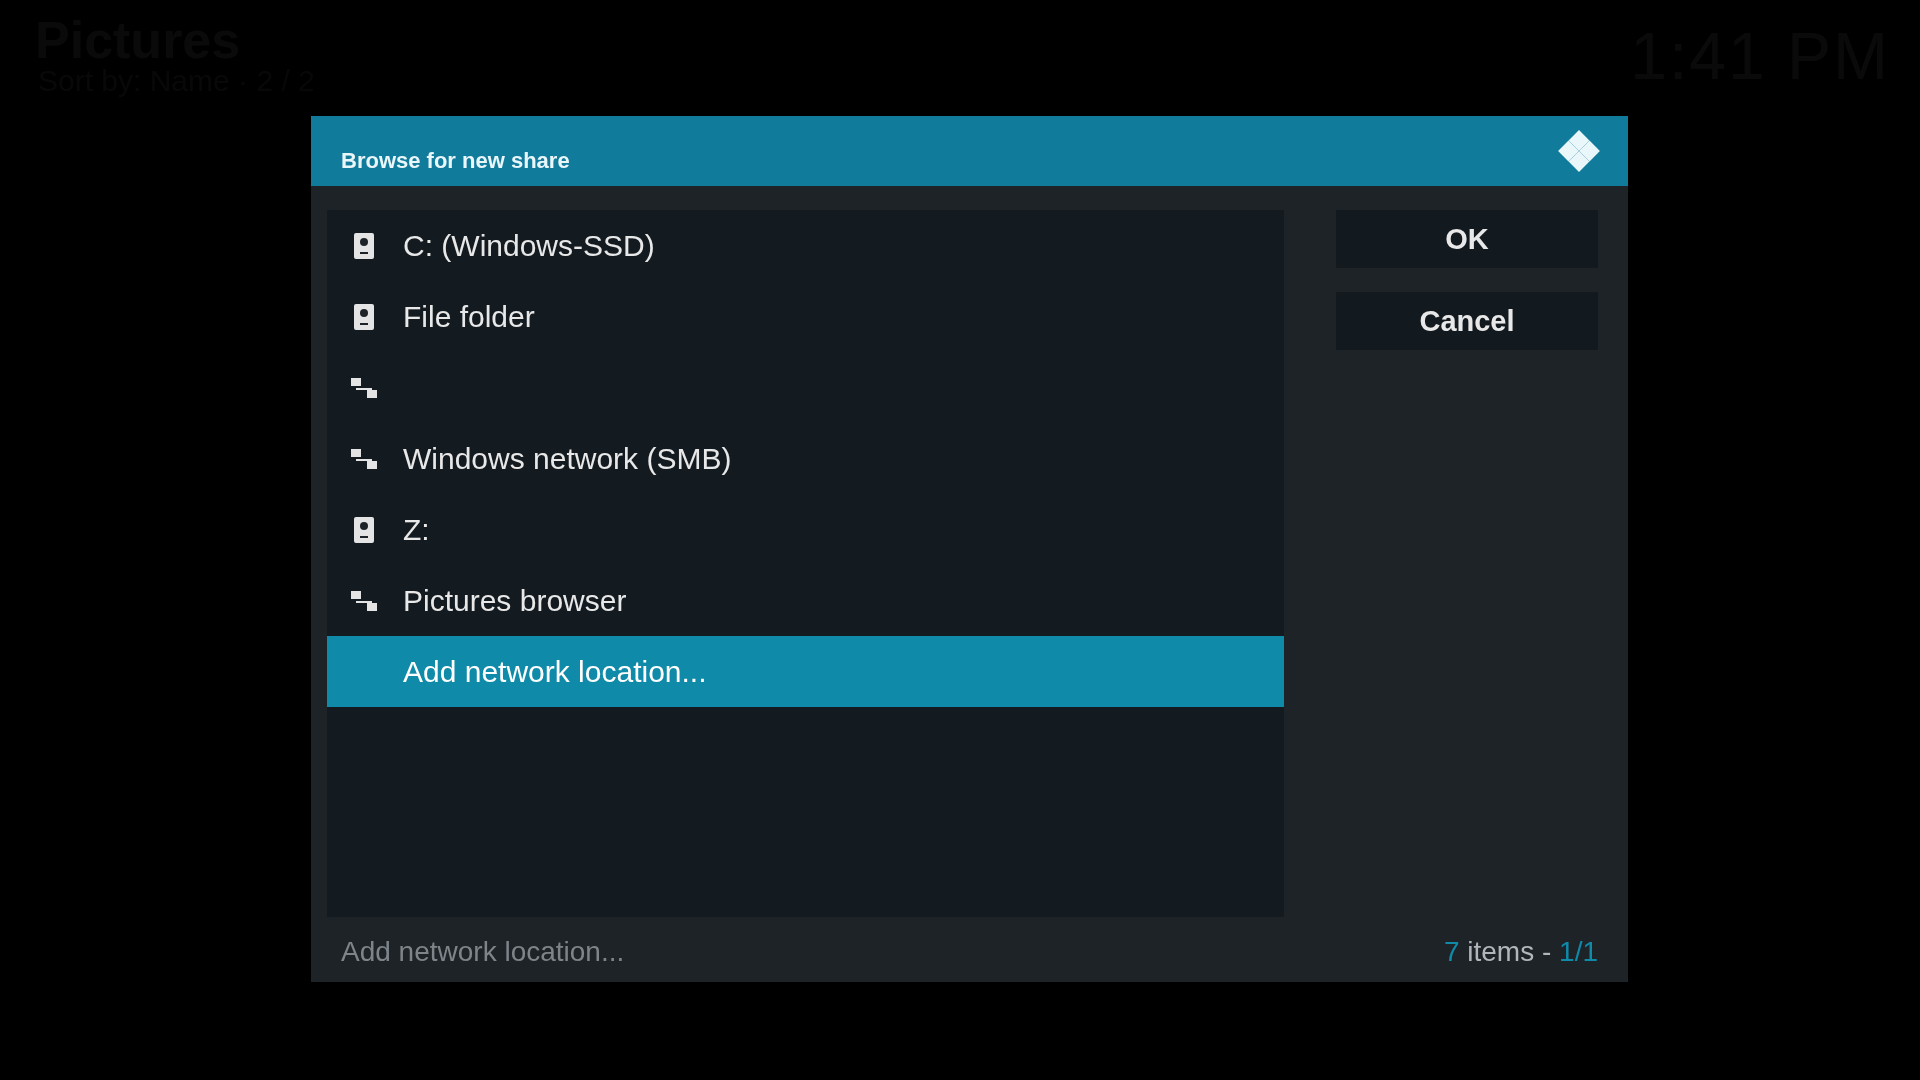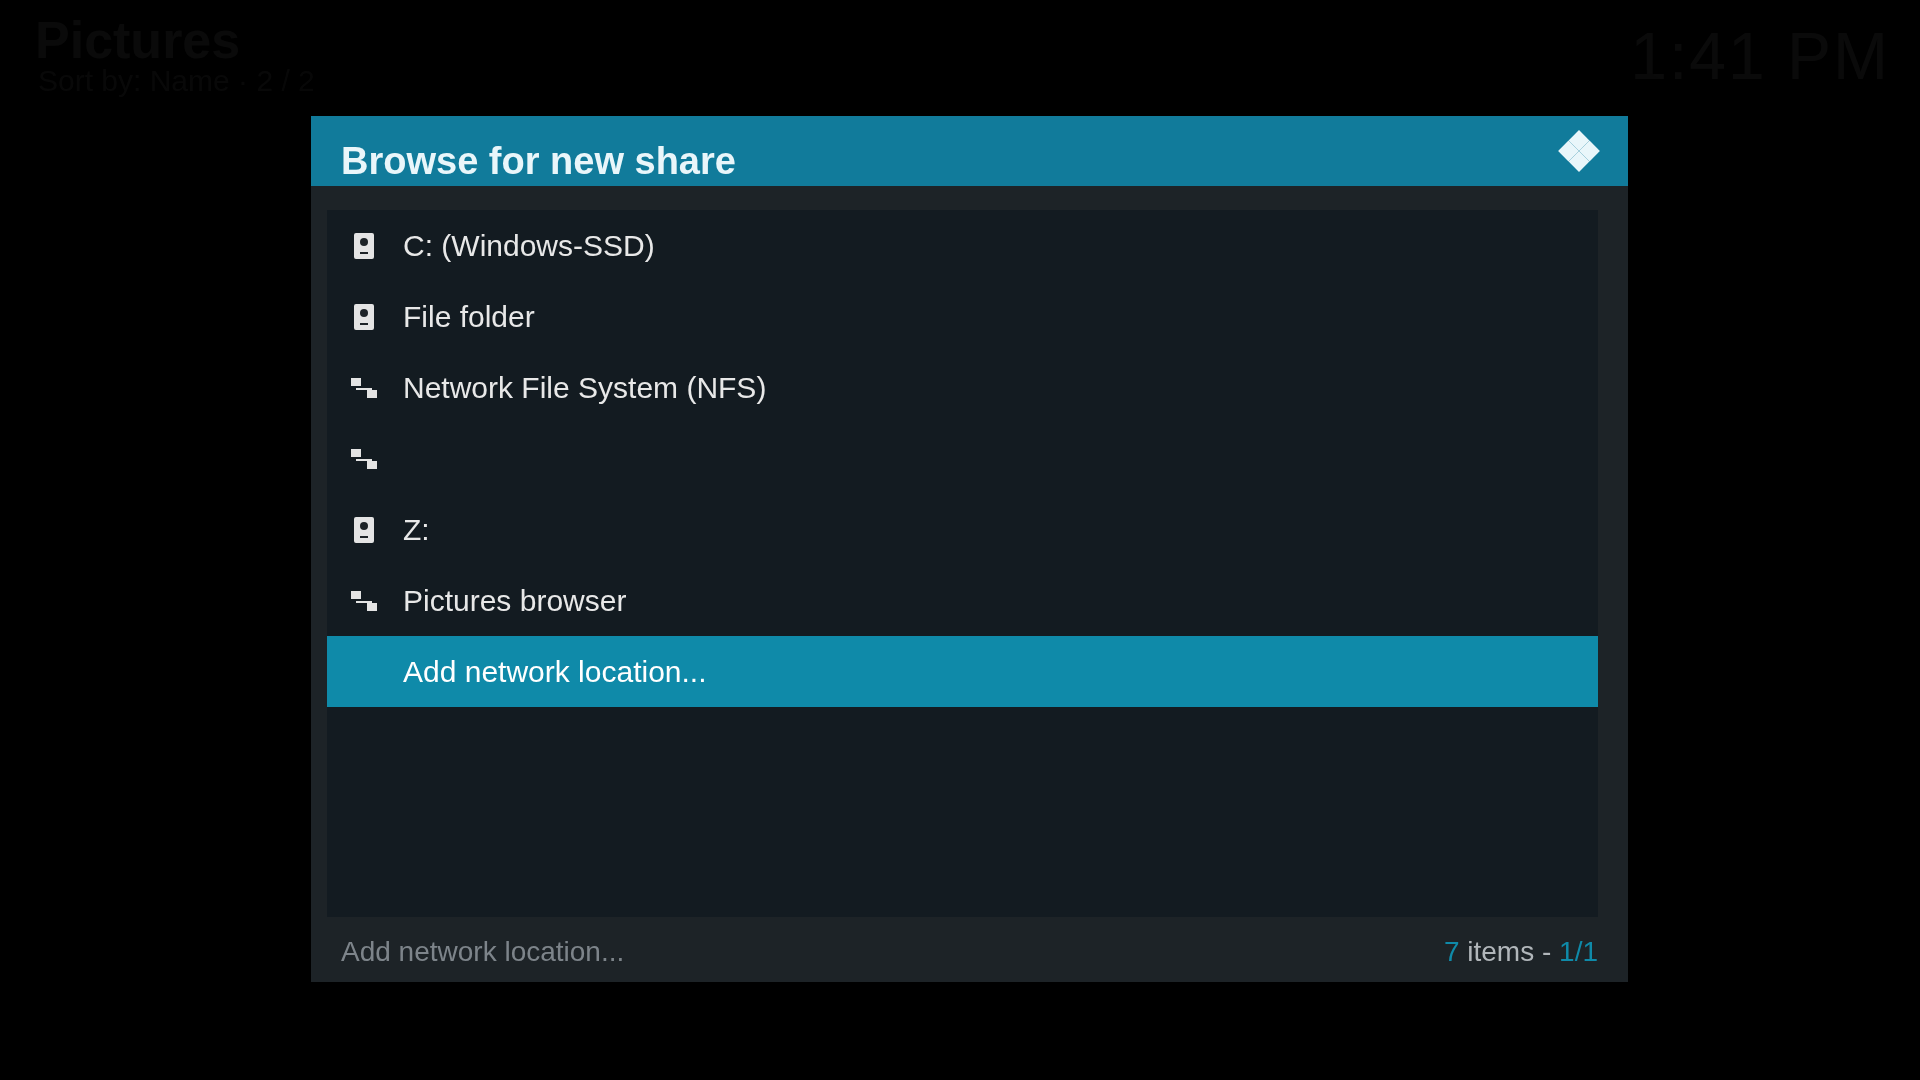--- a/index.html
+++ b/index.html
@@ -81,21 +81,21 @@
   .dialog-header {
     height: 70px;
     background: #117b9b;
     display: flex;
     align-items: center;
     justify-content: space-between;
     padding: 0 24px 0 30px;
   }
   .dialog-title {
     color: #e9f6fa;
-    font-size: 38px;
+    font-size: 22px;
     font-weight: 700;
     margin-top: 20px;
   }
   .kodi-logo {
     width: 50px; height: 50px;
     display: flex;
     align-items: center;
     justify-content: center;
   }
   .kodi-logo svg { width: 42px; height: 42px; }
@@ -256,31 +256,31 @@
       </div>
 
       <div class="file-row">
         <span class="icon-slot">
           <span class="ico-net">
               <span class="sq a"></span>
               <span class="ln h"></span>
               <span class="sq b"></span>
             </span>
         </span>
-        <span class="row-label">Network File System (NFS)</span>
       </div>
 
       <div class="file-row">
         <span class="icon-slot">
           <span class="ico-net">
               <span class="sq a"></span>
               <span class="ln h"></span>
               <span class="sq b"></span>
             </span>
         </span>
+        <span class="row-label">Windows network (SMB)</span>
       </div>
 
       <div class="file-row">
         <span class="icon-slot">
             <span class="ico-drive"></span>
           </span>
         <span class="row-label">Z:</span>
       </div>
 
       <div class="file-row">
@@ -293,20 +293,24 @@
         </span>
         <span class="row-label">Pictures browser</span>
       </div>
 
       <div class="file-row selected no-icon">
         <span class="row-label">Add network location...</span>
       </div>
 
     </div>
 
+    <div class="side-panel">
+      <div class="btn">OK</div>
+      <div class="btn">Cancel</div>
+    </div>
   </div>
 
   <div class="dialog-footer">
     <div class="footer-left">Add network location...</div>
     <div class="footer-right">
       <span class="accent">7</span><span> items - </span><span class="accent2">1/1</span>
     </div>
   </div>
 </div>
 

